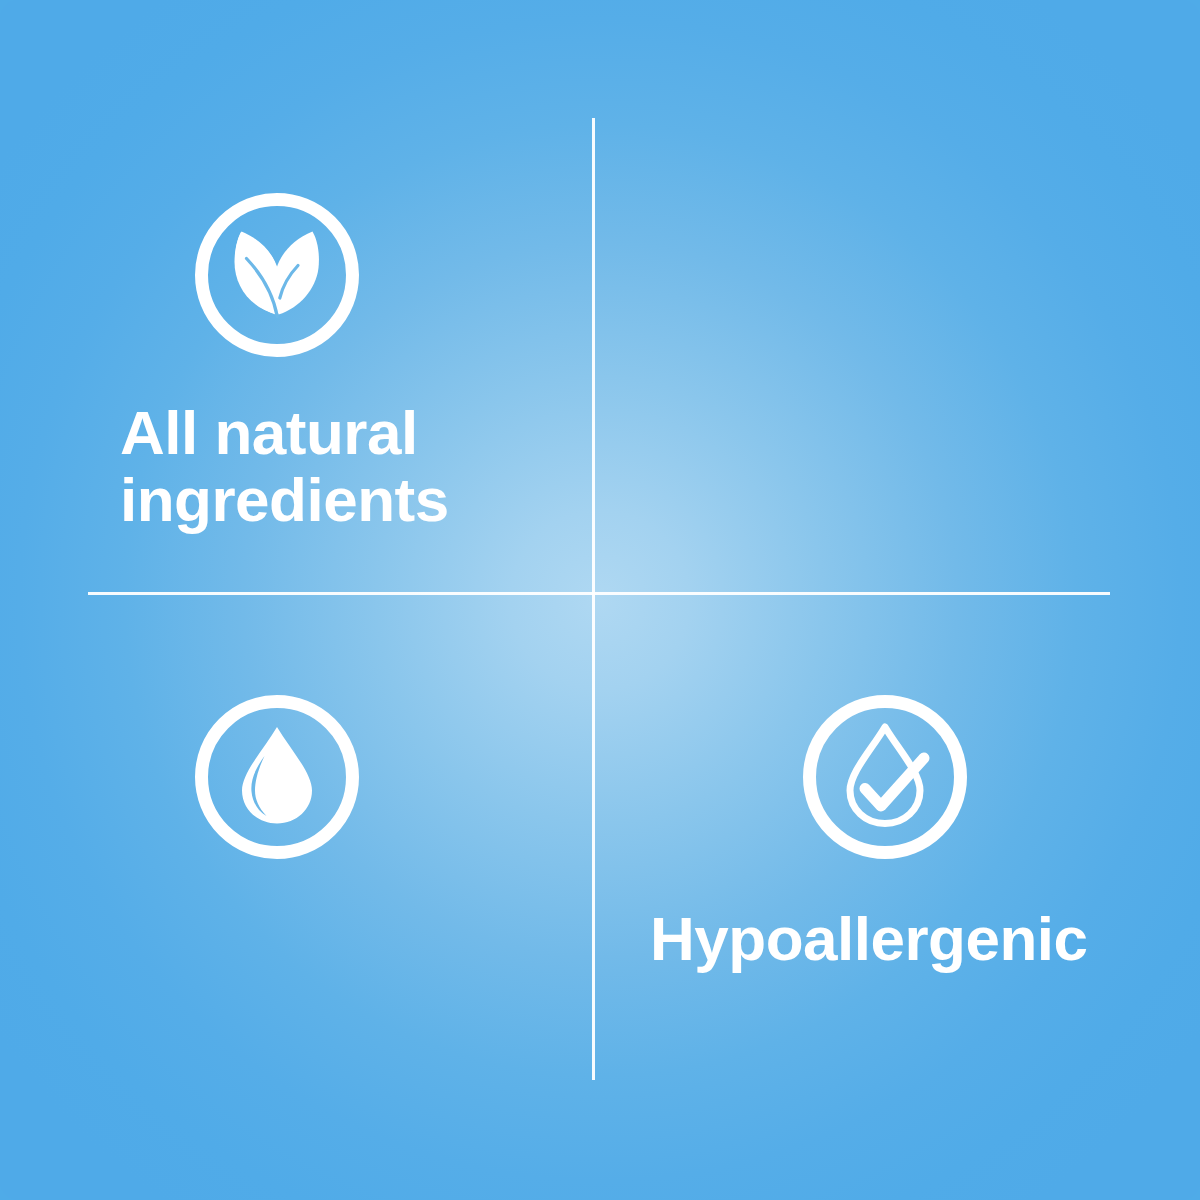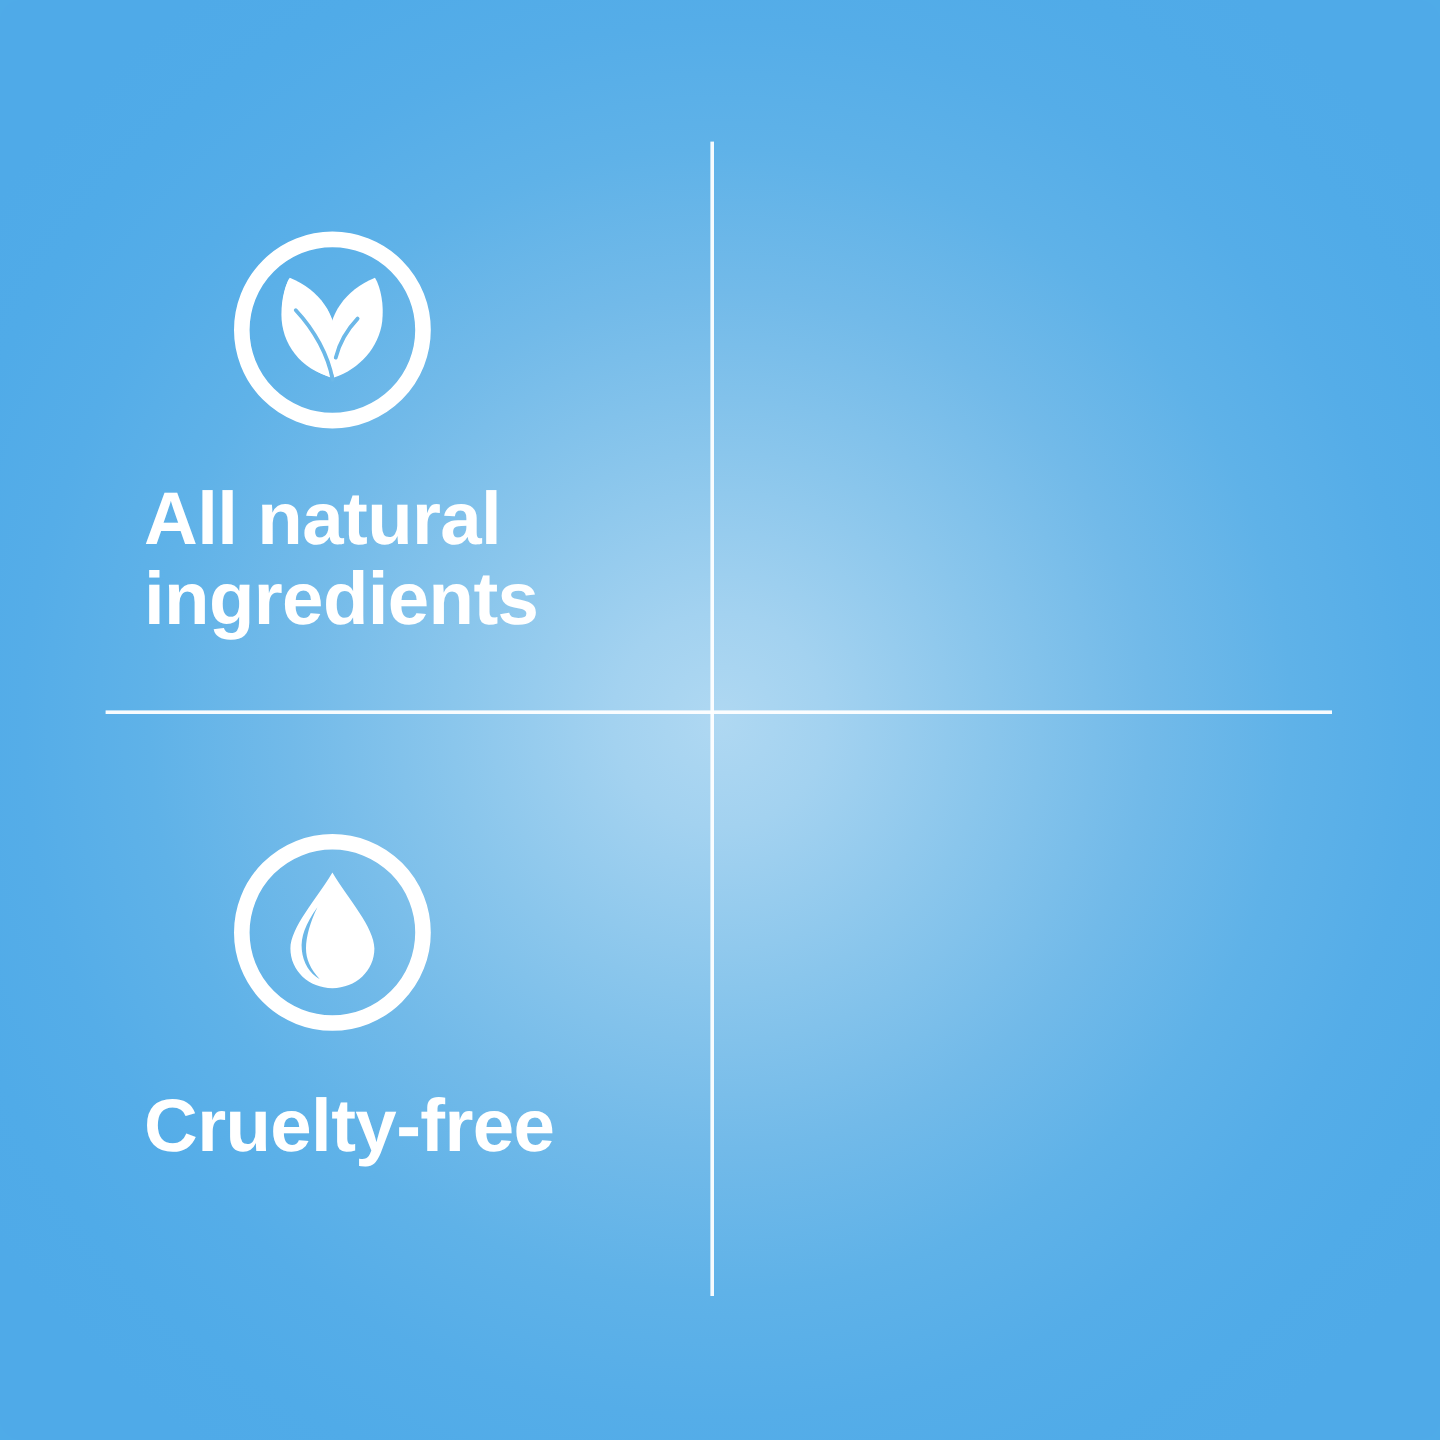--- a/index.html
+++ b/index.html
@@ -129,17 +129,32 @@
         <path d="M83 33
                  C 96 55 118 78.5 118 96.5
                  C 118 115 102.5 129.5 83 129.5
                  C 63.5 129.5 48 115 48 96.5
                  C 48 78.5 70 55 83 33 Z" fill="#FFFFFF"></path>
 
         <path d="M70.5 62 C 60.5 76 56.5 86.5 57.5 97.5 C 58.5 108.5 64 117 72.5 122
                  C 64.5 113.5 61 105 61 96.5 C 61 86.5 64.5 74.5 70.5 62 Z" fill="#6CB8E8"></path>
       </svg>
     </span>
-    <p class="feature-label" id="label-bottom-left">Cruelty-free</p>
   </div>
 
+  <div class="quadrant" id="q-bottom-right">
+    <span class="icon-wrap">
+      <svg viewBox="0 0 166 166" xmlns="http://www.w3.org/2000/svg">
+        <circle cx="83" cy="83" r="75.5" fill="none" stroke="#FFFFFF" stroke-width="13"></circle>
+
+        <path d="M83 33
+                 C 96 55 118 78.5 118 96.5
+                 C 118 115 102.5 129.5 83 129.5
+                 C 63.5 129.5 48 115 48 96.5
+                 C 48 78.5 70 55 83 33 Z" fill="none" stroke="#FFFFFF" stroke-width="7" stroke-linejoin="round"></path>
+
+        <path d="M63 94.5 L 79 112 L 122 64" fill="none" stroke="#FFFFFF" stroke-width="11" stroke-linecap="round" stroke-linejoin="round"></path>
+      </svg>
+    </span>
+    <p class="feature-label" id="label-bottom-right">Hypoallergenic</p>
+  </div>
 
 </div>
 
 </body></html>

